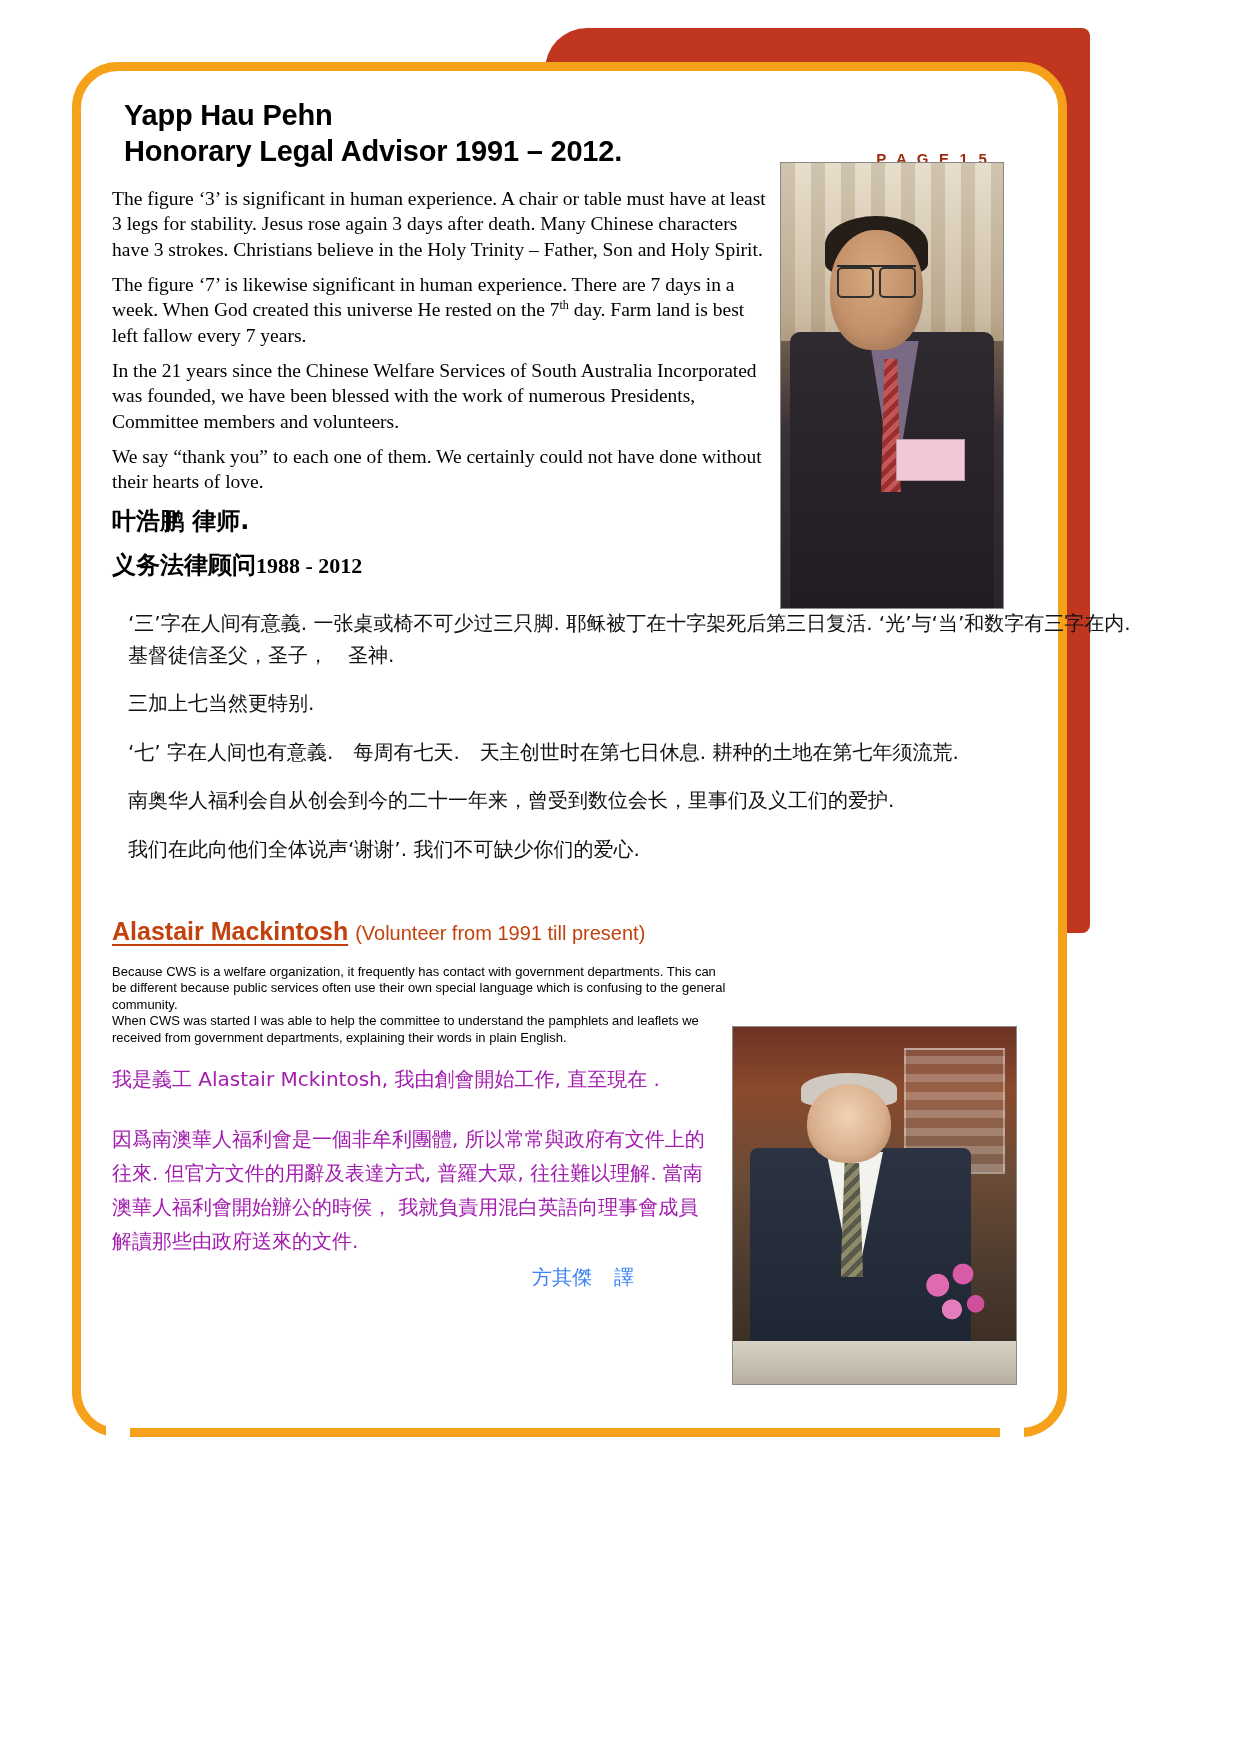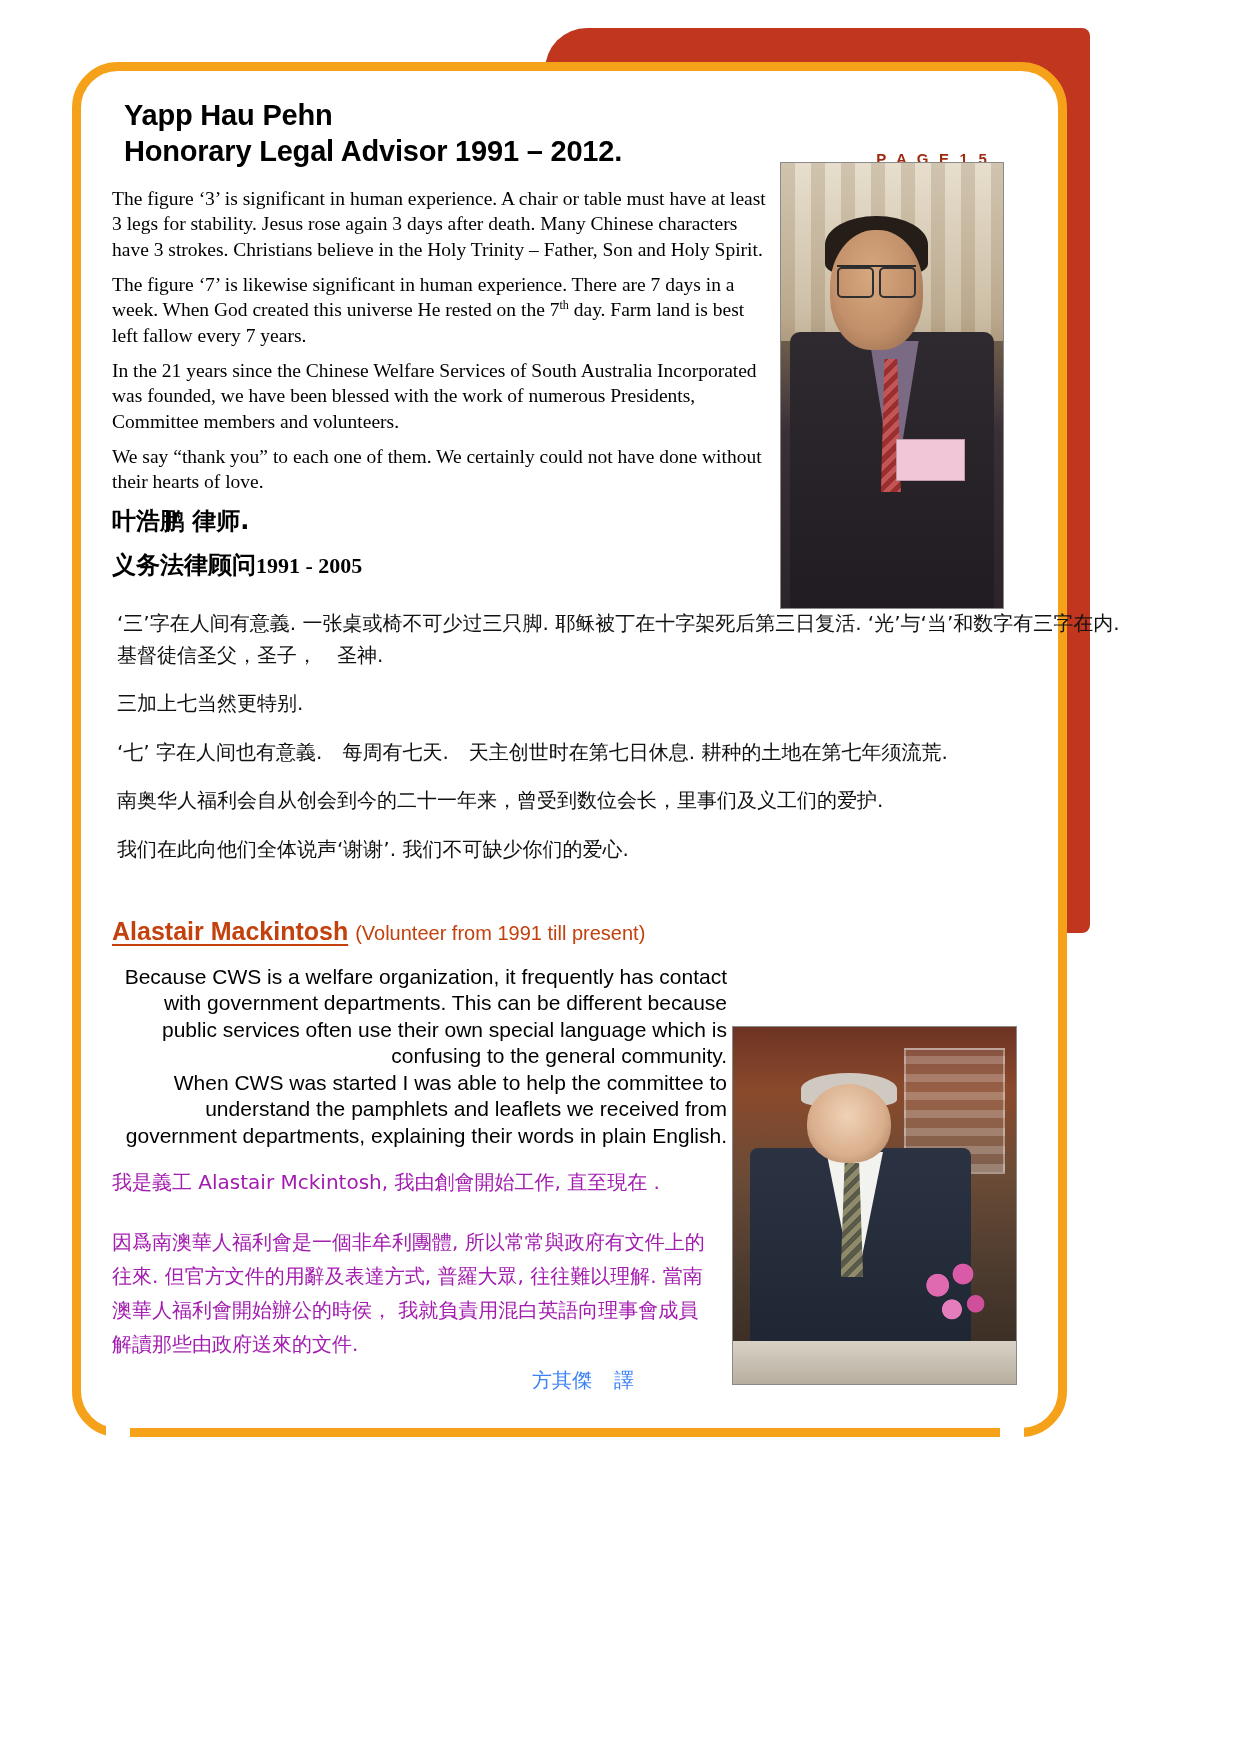--- a/index.html
+++ b/index.html
@@ -141,21 +141,21 @@
   .cn-role .yrs {
     font-family: "Liberation Serif", serif;
     font-size: 22px;
   }
 
   .cn-block {
     margin-top: 26px;
     width: 1030px;
   }
   p.cn {
-    margin: 0 0 16px 5px;
+    margin: 0 0 16px 16px;
     font-size: 20px;
     line-height: 1.62;
     color: #111;
     font-family: "DejaVu Sans", sans-serif;
   }
 
   .section2 {
     margin-top: 52px;
   }
   h2.subtitle {
@@ -171,24 +171,23 @@
   }
   h2.subtitle .paren {
     font-weight: normal;
     font-size: 20px;
   }
 
   .col-left-2 { width: 615px; }
 
   p.en-tight {
     margin: 0 0 10px 0;
-    font-size: 21px;
+    font-size: 13px;
     line-height: 1.26;
     color: #000;
-    text-align: right;
   }
   p.en-tight.nogap { margin-bottom: 0; }
 
   p.cn-trad {
     margin: 16px 0 0 0;
     font-size: 20px;
     line-height: 1.70;
     color: #a21caf;
     font-family: "DejaVu Sans", sans-serif;
     width: 600px;
@@ -337,21 +336,21 @@
 
     <div class="col-left">
       <p class="en">The figure ‘3’ is significant in human experience. A chair or table must have at least 3 legs for stability. Jesus rose again 3 days after death. Many Chinese characters have 3 strokes. Christians believe in the Holy Trinity – Father, Son and Holy Spirit.</p>
 
       <p class="en"><span>The figure ‘7’ is likewise significant in human experience. There are 7 days in a week. When God created this universe He rested on the 7</span><sup>th</sup><span> day. Farm land is best left fallow every 7 years.</span></p>
 
       <p class="en">In the 21 years since the Chinese Welfare Services of South Australia Incorporated was founded, we have been blessed with the work of numerous Presidents, Committee members and volunteers.</p>
       <p class="en">We say “thank you” to each one of them. We certainly could not have done without their hearts of love.</p>
 
       <p class="cn-name">叶浩鹏 律师.</p>
-      <p class="cn-role"><span>义务法律顾问</span><span class="yrs">1991 - 2005</span></p>
+      <p class="cn-role"><span>义务法律顾问</span><span class="yrs">1988 - 2012</span></p>
     </div>
 
     <div class="cn-block">
       <p class="cn">‘三’字在人间有意義. 一张桌或椅不可少过三只脚. 耶稣被丁在十字架死后第三日复活. ‘光’与‘当’和数字有三字在内.　基督徒信圣父，圣子，　圣神.</p>
       <p class="cn">三加上七当然更特别.</p>
       <p class="cn">‘七’ 字在人间也有意義.　每周有七天.　天主创世时在第七日休息. 耕种的土地在第七年须流荒.</p>
       <p class="cn">南奥华人福利会自从创会到今的二十一年来，曾受到数位会长，里事们及义工们的爱护.</p>
       <p class="cn">我们在此向他们全体说声‘谢谢’. 我们不可缺少你们的爱心.</p>
     </div>
 

